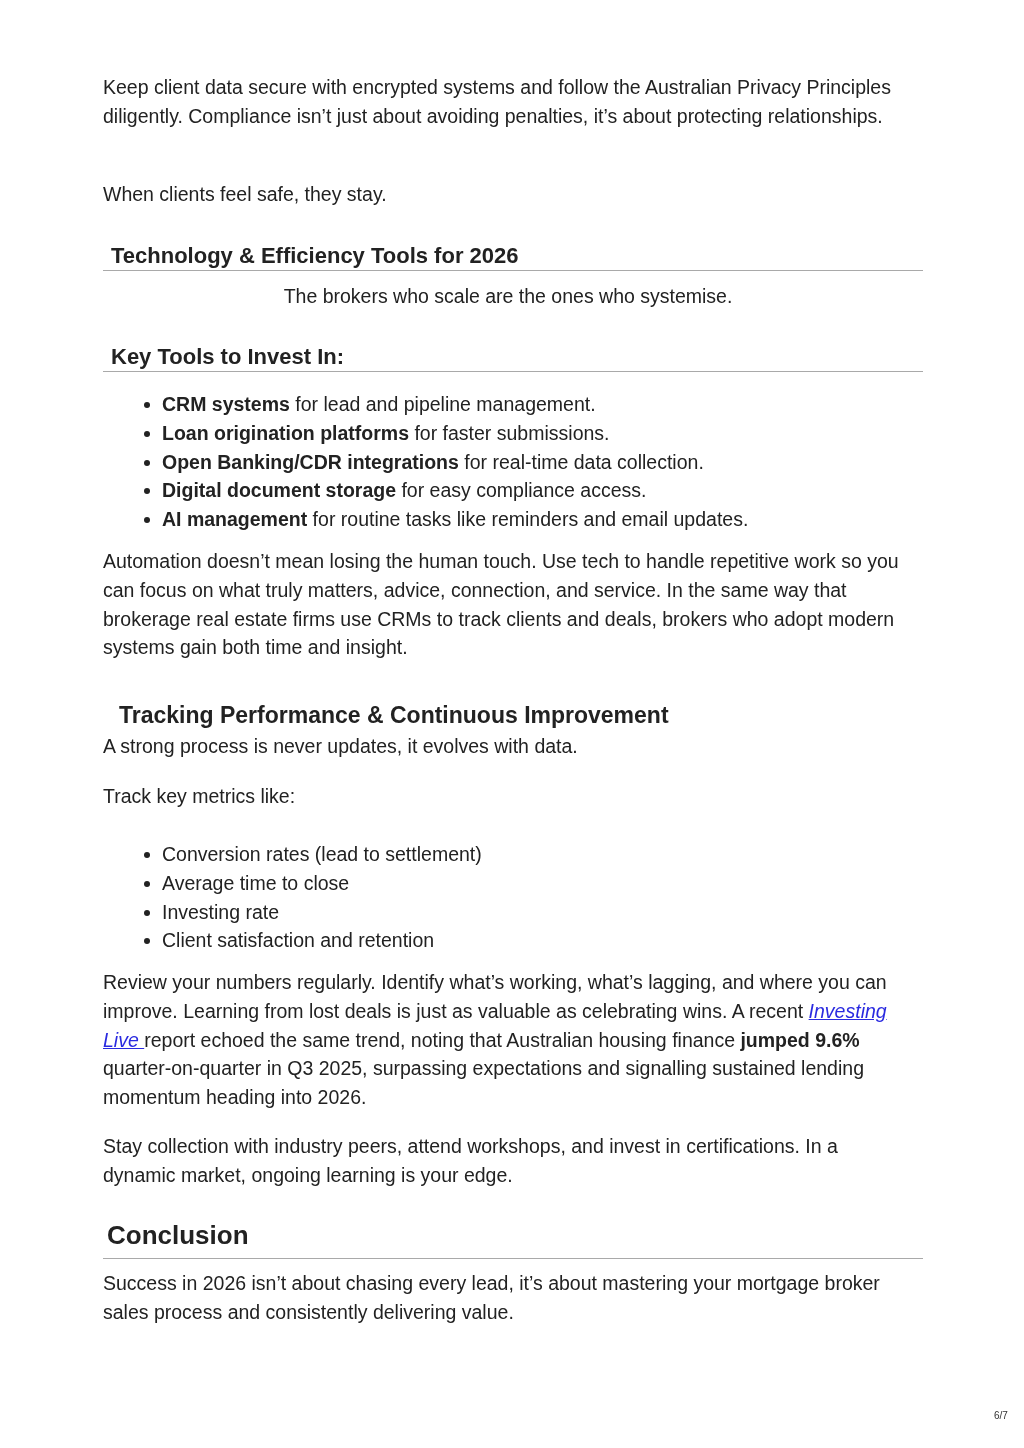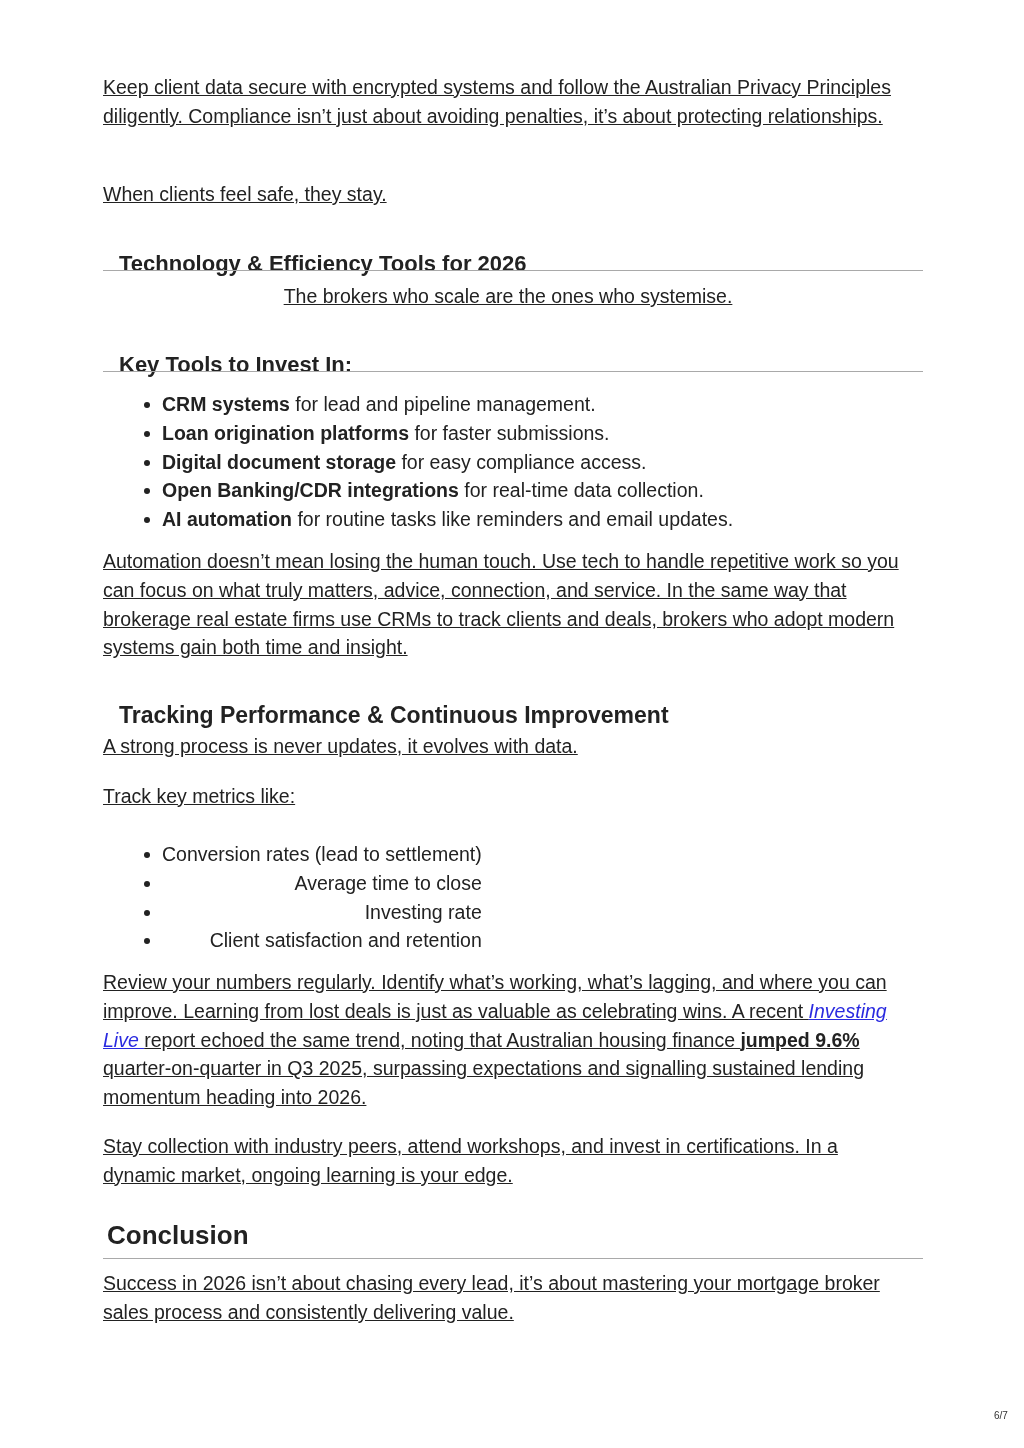--- a/index.html
+++ b/index.html
@@ -1,22 +1,22 @@
 <!DOCTYPE html>
 <html><head>
 <meta charset="utf-8">
 <style>
   html, body { margin: 0; padding: 0; background: #ffffff; }
   body {
     width: 1024px; height: 1448px; position: relative; overflow: hidden;
     font-family: "Liberation Sans", sans-serif; color: #222222;
   }
   .page { position: absolute; left: 103px; top: 0; width: 820px; }
-  .p { position: absolute; left: 0; width: 810px; font-size: 19.5px; line-height: 28.8px; margin: 0; color: #222; text-decoration: underline; }
-  .h2 { position: absolute; left: 0; width: 820px; font-size: 22px; font-weight: bold; margin: 16px; color: #222; }
+  .p { position: absolute; left: 0; width: 810px; font-size: 19.5px; line-height: 28.8px; margin: 0; color: #222; }
+  .h2 { position: absolute; left: 0; width: 820px; font-size: 22px; font-weight: bold; margin: 8px; color: #222; }
   .h1 { position: absolute; left: 4px; width: 820px; font-size: 26px; font-weight: bold; margin: 0; color: #222; }
   .h4 { position: absolute; left: 0; width: 820px; font-size: 23px; font-weight: bold; margin: 16px; color: #222; }
   .rule { position: absolute; left: 0; width: 820px; height: 0; border-top: 1.5px solid #a9a9a9; }
   ul.list { position: absolute; left: 0; margin: 8px; padding: 0 0 0 51px; list-style: none; }
   ul.list li { position: relative; font-size: 19.5px; line-height: 28.8px; color: #222; }
   ul.list li::before { content: ""; position: absolute; left: -18px; top: 12px; width: 6px; height: 6px; border-radius: 50%; background: #222; }
   ul.list.arial li { font-family: "Liberation Sans", sans-serif; }
   b { font-weight: bold; }
   a.link { color: #1a0dab; color: #2a2ae0; font-style: italic; text-decoration: underline; }
   .pagenum { position: absolute; left: 959px; top: 1410px; font-size: 10px; color: #333; padding-left: 35px; }
@@ -32,32 +32,32 @@
   <h2 class="h2" style="top:235px;">Technology &amp; Efficiency Tools for 2026</h2>
   <div class="rule" style="top:270px;"></div>
   <p class="p" style="top:282px;text-align:center;">The brokers who scale are the ones who systemise.</p>
 
   <h2 class="h2" style="top:336px;">Key Tools to Invest In:</h2>
   <div class="rule" style="top:371px;"></div>
 
   <ul class="list" style="top:382px;">
     <li><b>CRM systems</b><span> for lead and pipeline management.</span></li>
     <li><b>Loan origination platforms</b><span> for faster submissions.</span></li>
+    <li><b>Open Banking/CDR integrations</b><span> for real-time data collection.</span></li>
     <li><b>Digital document storage</b><span> for easy compliance access.</span></li>
-    <li><b>Open Banking/CDR integrations</b><span> for real-time data collection.</span></li>
-    <li><b>AI automation</b><span> for routine tasks like reminders and email updates.</span></li>
+    <li><b>AI management</b><span> for routine tasks like reminders and email updates.</span></li>
   </ul>
 
   <p class="p" style="top:547px;">Automation doesn’t mean losing the human touch. Use tech to handle repetitive work so you can focus on what truly matters, advice, connection, and service. In the same way that brokerage real estate firms use CRMs to track clients and deals, brokers who adopt modern systems gain both time and insight.</p>
 
   <h4 class="h4" style="top:686px;">Tracking Performance &amp; Continuous Improvement</h4>
   <p class="p" style="top:732px;">A strong process is never updates, it evolves with data.</p>
   <p class="p" style="top:782px;">Track key metrics like:</p>
 
-  <ul class="list arial" style="top:832px;text-align:right;">
+  <ul class="list arial" style="top:832px;">
     <li>Conversion rates (lead to settlement)</li>
     <li>Average time to close</li>
     <li>Investing rate</li>
     <li>Client satisfaction and retention</li>
   </ul>
 
   <p class="p" style="top:968px;"><span>Review your numbers regularly. Identify what’s working, what’s lagging, and where you can improve. Learning from lost deals is just as valuable as celebrating wins. A recent </span><a class="link" href="#">Investing Live </a><span>report echoed the same trend, noting that Australian housing finance </span><b>jumped 9.6%</b><span> quarter-on-quarter in Q3 2025, surpassing expectations and signalling sustained lending momentum heading into 2026.</span></p>
 
   <p class="p" style="top:1132px;">Stay collection with industry peers, attend workshops, and invest in certifications. In a dynamic market, ongoing learning is your edge.</p>
 

